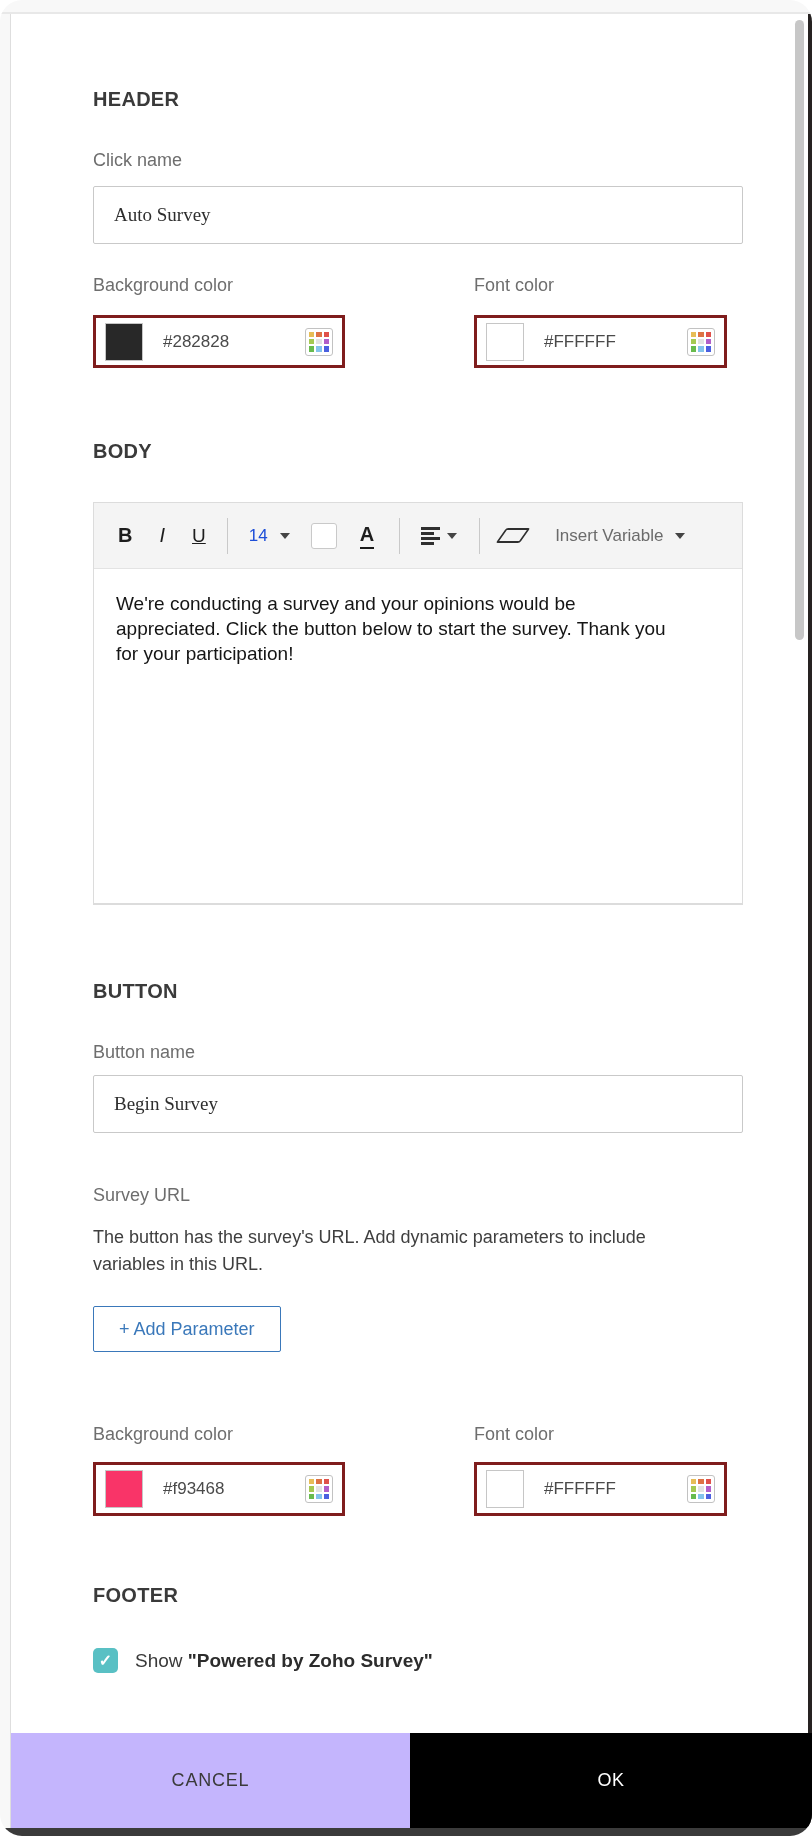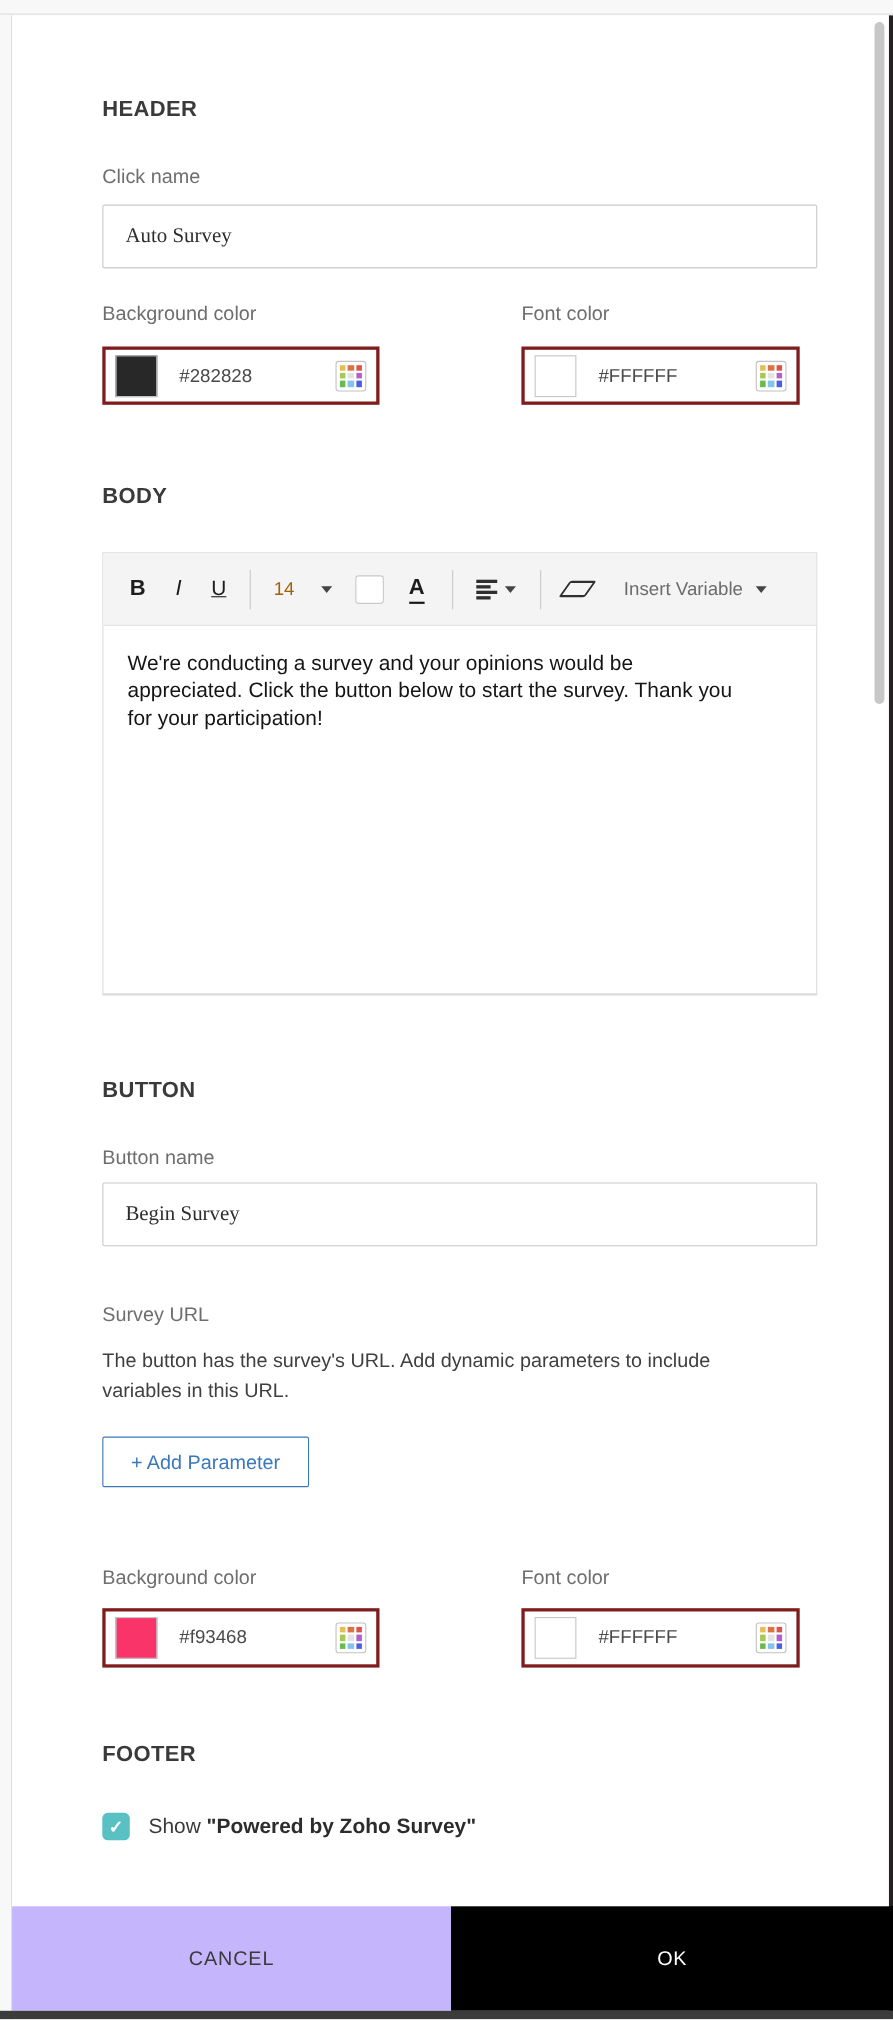--- a/index.html
+++ b/index.html
@@ -1,17 +1,17 @@
 <!DOCTYPE html>
 <html><head>
 <meta charset="utf-8">
 <style>
   html,body{margin:0;padding:0;}
   body{width:812px;height:1836px;font-family:"Liberation Sans",sans-serif;background:#ffffff;overflow:hidden;}
-  .screen{position:relative;width:812px;height:1836px;background:#ffffff;overflow:hidden;}
+  .screen{position:relative;width:812px;height:1836px;background:#ffffff;overflow:hidden;border-radius:22px;}
 
   
   .top-strip{position:absolute;left:0;top:0;width:812px;height:12px;background:#f8f8f8;border-bottom:2px solid #e8e8e8;}
   .left-sliver{position:absolute;left:0;top:14px;width:10px;height:1822px;background:#f8f8f8;border-right:1px solid #dedede;}
   .right-strip{position:absolute;right:0;top:14px;width:4px;height:1814px;background:#262221;}
   .bottom-strip{position:absolute;left:0;top:1828px;width:812px;height:8px;background:#3b3b3b;}
   .scroll-thumb{position:absolute;left:795px;top:20px;width:9px;height:620px;border-radius:5px;background:#c7c7c7;}
 
   
   .panel{position:absolute;left:11px;top:14px;width:797px;height:1719px;background:#ffffff;}
@@ -32,21 +32,21 @@
   .palette span{display:block;width:100%;height:100%;}
 
   
   .editor{width:650px;height:403px;box-sizing:border-box;border:1px solid #dcdcdc;border-bottom:2px solid #dcdcdc;background:#fff;}
   .toolbar{height:66px;background:#f4f4f4;border-bottom:1px solid #e3e3e3;display:flex;align-items:center;padding:0 10px 0 24px;box-sizing:border-box;}
   .tb{display:inline-flex;align-items:center;justify-content:center;color:#1d1d1d;cursor:pointer;background:none;border:none;padding:0;font-family:"Liberation Sans",sans-serif;}
   .tb-bold{font-size:20px;font-weight:800;margin-right:27px;}
   .tb-italic{font-size:20px;font-style:italic;font-weight:500;margin-right:27px;}
   .tb-underline{font-size:19px;text-decoration:underline;font-weight:500;margin-right:21px;}
   .tb-divider{width:1px;height:36px;background:#c9c9c9;margin-right:21px;flex:none;}
-  .tb-size{font-size:17px;color:#a16207;margin-right:21px;gap:24px;}
+  .tb-size{font-size:17px;color:#1d4ed8;margin-right:21px;gap:12px;}
   .tb-square{width:26px;height:26px;border:1px solid #c9c9c9;border-radius:3px;background:#fff;margin-right:23px;}
   .tb-A{font-size:20px;font-weight:800;border-bottom:2px solid #1a1a1a;padding-bottom:1px;margin-right:25px;}
   .tb-align{margin-right:22px;gap:7px;}
   .align-lines{display:flex;flex-direction:column;gap:2px;width:19px;}
   .align-lines i{display:block;height:3px;background:#2f2f2f;}
   .align-lines i:nth-child(1),.align-lines i:nth-child(3){width:19px;}
   .align-lines i:nth-child(2),.align-lines i:nth-child(4){width:13px;}
   .tb-eraser{margin-right:30px;}
   .eraser{display:block;width:20px;height:11px;border:2px solid #2f2f2f;border-radius:2px;transform:skewX(-35deg);}
   .tb-insert{font-size:17px;color:#6b6b6b;gap:12px;}

